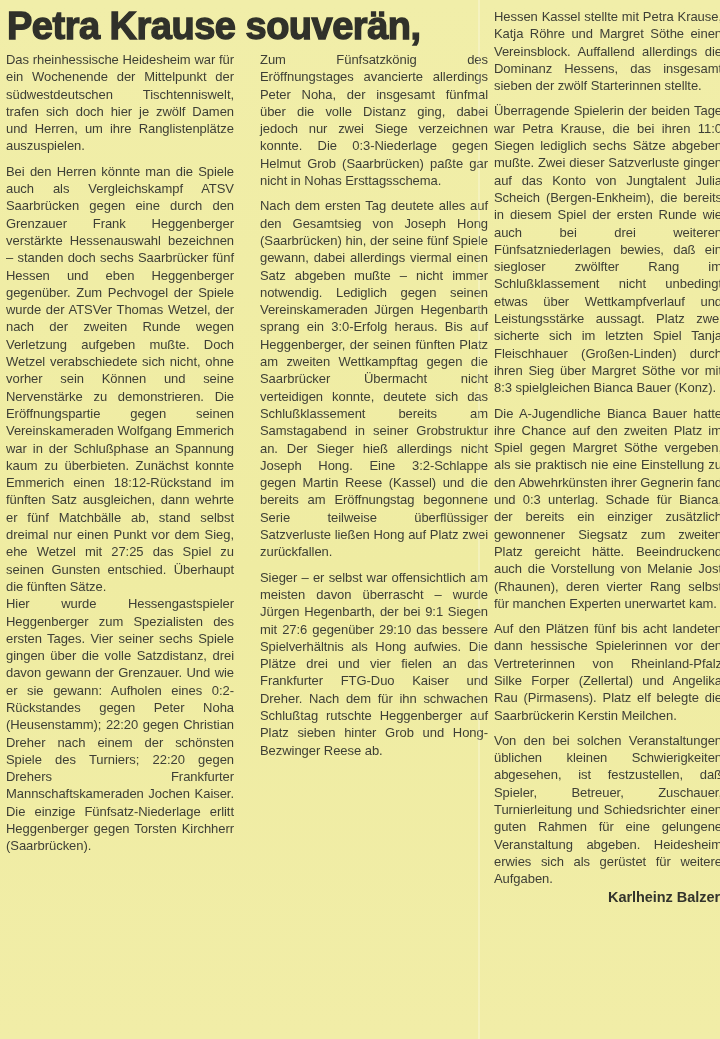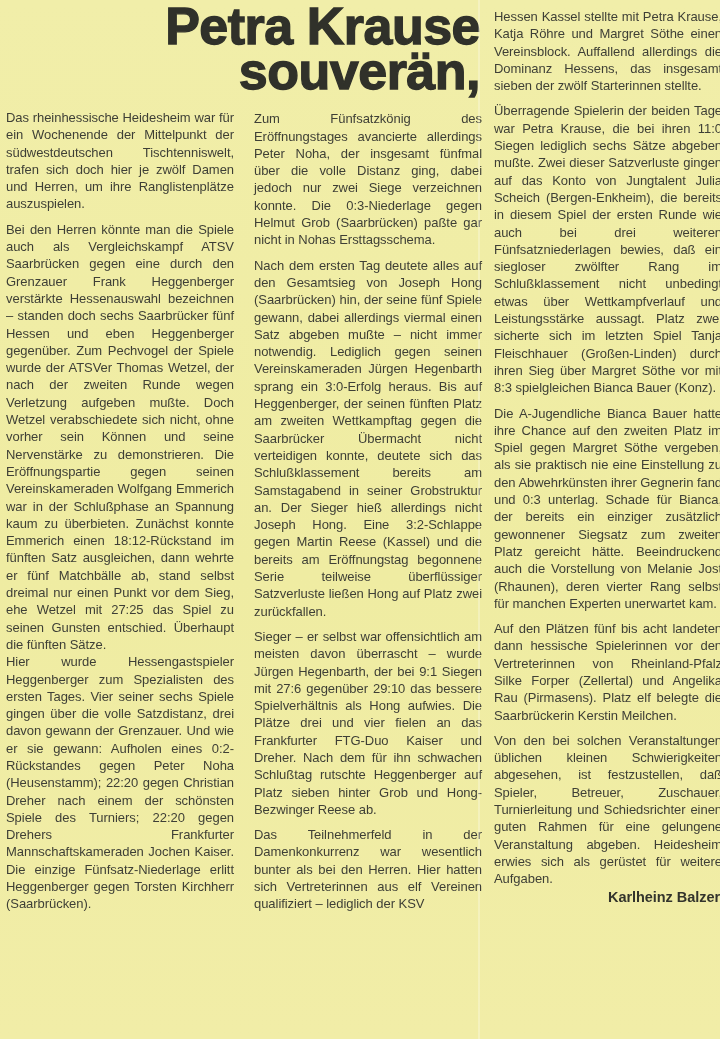--- a/index.html
+++ b/index.html
@@ -32,33 +32,31 @@
     width: 474px;
   }
   .kicker {
     font-size: 15px;
     line-height: 20px;
     letter-spacing: 0.2px;
     margin: 1px 0 3px 1px;
     color: #3b3c33;
   }
   .headline {
-    font-size: 52px;
+    font-size: 38px;
     line-height: 45px;
     font-weight: bold;
     letter-spacing: -0.5px;
     color: #30312a;
     -webkit-text-stroke: 1.3px #30312a;
-    margin: 0 0 15px 1px;
-    text-align: right;
+    margin: 0 0 2px 1px;
   }
   .cols {
     display: flex;
-    gap: 20px;
-    align-items: flex-end;
+    gap: 26px;
   }
   .col {
     width: 228px;
     flex: 0 0 228px;
     font-size: 13px;
     line-height: 17.3px;
     text-align: justify;
     letter-spacing: -0.05px;
   }
   .col p {
@@ -109,21 +107,20 @@
         <div class="col">
           <p>Das rheinhessische Heidesheim war für ein Wochenende der Mittelpunkt der südwestdeutschen Tischtenniswelt, trafen sich doch hier je zwölf Damen und Herren, um ihre Ranglistenplätze auszuspielen.</p>
           <p>Bei den Herren könnte man die Spiele auch als Vergleichskampf ATSV Saarbrücken gegen eine durch den Grenzauer Frank Heggenberger verstärkte Hessenauswahl bezeichnen – standen doch sechs Saarbrücker fünf Hessen und eben Heggenberger gegenüber. Zum Pechvogel der Spiele wurde der ATSVer Thomas Wetzel, der nach der zweiten Runde wegen Verletzung aufgeben mußte. Doch Wetzel verabschiedete sich nicht, ohne vorher sein Können und seine Nervenstärke zu demonstrieren. Die Eröffnungspartie gegen seinen Vereinskameraden Wolfgang Emmerich war in der Schlußphase an Spannung kaum zu überbieten. Zunächst konnte Emmerich einen 18:12-Rückstand im fünften Satz ausgleichen, dann wehrte er fünf Matchbälle ab, stand selbst dreimal nur einen Punkt vor dem Sieg, ehe Wetzel mit 27:25 das Spiel zu seinen Gunsten entschied. Überhaupt die fünften Sätze.</p>
           <p class="flush"><span>Hier wurde </span><span class="italic">Hessengastspieler</span><span> Heggenberger zum Spezialisten des ersten Tages. Vier seiner sechs Spiele gingen über die volle Satzdistanz, drei davon gewann der Grenzauer. Und wie er sie gewann: Aufholen eines 0:2-Rückstandes gegen Peter Noha (Heusenstamm); 22:20 gegen Christian Dreher nach einem der schönsten Spiele des Turniers; 22:20 gegen Drehers Frankfurter Mannschaftskameraden Jochen Kaiser. Die einzige Fünfsatz-Niederlage erlitt Heggenberger gegen Torsten Kirchherr (Saarbrücken).</span></p>
         </div>
 
         <div class="col">
           <p>Zum Fünfsatzkönig des Eröffnungstages avancierte allerdings Peter Noha, der insgesamt fünfmal über die volle Distanz ging, dabei jedoch nur zwei Siege verzeichnen konnte. Die 0:3-Niederlage gegen Helmut Grob (Saarbrücken) paßte gar nicht in Nohas Ersttagsschema.</p>
           <p>Nach dem ersten Tag deutete alles auf den Gesamtsieg von Joseph Hong (Saarbrücken) hin, der seine fünf Spiele gewann, dabei allerdings viermal einen Satz abgeben mußte – nicht immer notwendig. Lediglich gegen seinen Vereinskameraden Jürgen Hegenbarth sprang ein 3:0-Erfolg heraus. Bis auf Heggenberger, der seinen fünften Platz am zweiten Wettkampftag gegen die Saarbrücker Übermacht nicht verteidigen konnte, deutete sich das Schlußklassement bereits am Samstagabend in seiner Grobstruktur an. Der Sieger hieß allerdings nicht Joseph Hong. Eine 3:2-Schlappe gegen Martin Reese (Kassel) und die bereits am Eröffnungstag begonnene Serie teilweise überflüssiger Satzverluste ließen Hong auf Platz zwei zurückfallen.</p>
           <p>Sieger – er selbst war offensichtlich am meisten davon überrascht – wurde Jürgen Hegenbarth, der bei 9:1 Siegen mit 27:6 gegenüber 29:10 das bessere Spielverhältnis als Hong aufwies. Die Plätze drei und vier fielen an das Frankfurter FTG-Duo Kaiser und Dreher. Nach dem für ihn schwachen Schlußtag rutschte Heggenberger auf Platz sieben hinter Grob und Hong-Bezwinger Reese ab.</p>
-          <p>Das Teilnehmerfeld in der Damenkonkurrenz war wesentlich bunter als bei den Herren. Hier hatten sich Vertreterinnen aus elf Vereinen qualifiziert – lediglich der KSV</p>
         </div>
       </div>
     </div>
 
     <div class="col col3">
       <p>Hessen Kassel stellte mit Petra Krause, Katja Röhre und Margret Söthe einen Vereinsblock. Auffallend allerdings die Dominanz Hessens, das insgesamt sieben der zwölf Starterinnen stellte.</p>
       <p>Überragende Spielerin der beiden Tage war Petra Krause, die bei ihren 11:0 Siegen lediglich sechs Sätze abgeben mußte. Zwei dieser Satzverluste gingen auf das Konto von Jungtalent Julia Scheich (Bergen-Enkheim), die bereits in diesem Spiel der ersten Runde wie auch bei drei weiteren Fünfsatzniederlagen bewies, daß ein siegloser zwölfter Rang im Schlußklassement nicht unbedingt etwas über Wettkampfverlauf und Leistungsstärke aussagt. Platz zwei sicherte sich im letzten Spiel Tanja Fleischhauer (Großen-Linden) durch ihren Sieg über Margret Söthe vor mit 8:3 spielgleichen Bianca Bauer (Konz).</p>
       <p>Die A-Jugendliche Bianca Bauer hatte ihre Chance auf den zweiten Platz im Spiel gegen Margret Söthe vergeben, als sie praktisch nie eine Einstellung zu den Abwehrkünsten ihrer Gegnerin fand und 0:3 unterlag. Schade für Bianca, der bereits ein einziger zusätzlich gewonnener Siegsatz zum zweiten Platz gereicht hätte. Beeindruckend auch die Vorstellung von Melanie Jost (Rhaunen), deren vierter Rang selbst für manchen Experten unerwartet kam.</p>
       <p>Auf den Plätzen fünf bis acht landeten dann hessische Spielerinnen vor den Vertreterinnen von Rheinland-Pfalz Silke Forper (Zellertal) und Angelika Rau (Pirmasens). Platz elf belegte die Saarbrückerin Kerstin Meilchen.</p>
       <p>Von den bei solchen Veranstaltungen üblichen kleinen Schwierigkeiten abgesehen, ist festzustellen, daß Spieler, Betreuer, Zuschauer, Turnierleitung und Schiedsrichter einen guten Rahmen für eine gelungene Veranstaltung abgeben. Heidesheim erwies sich als gerüstet für weitere Aufgaben.</p>

